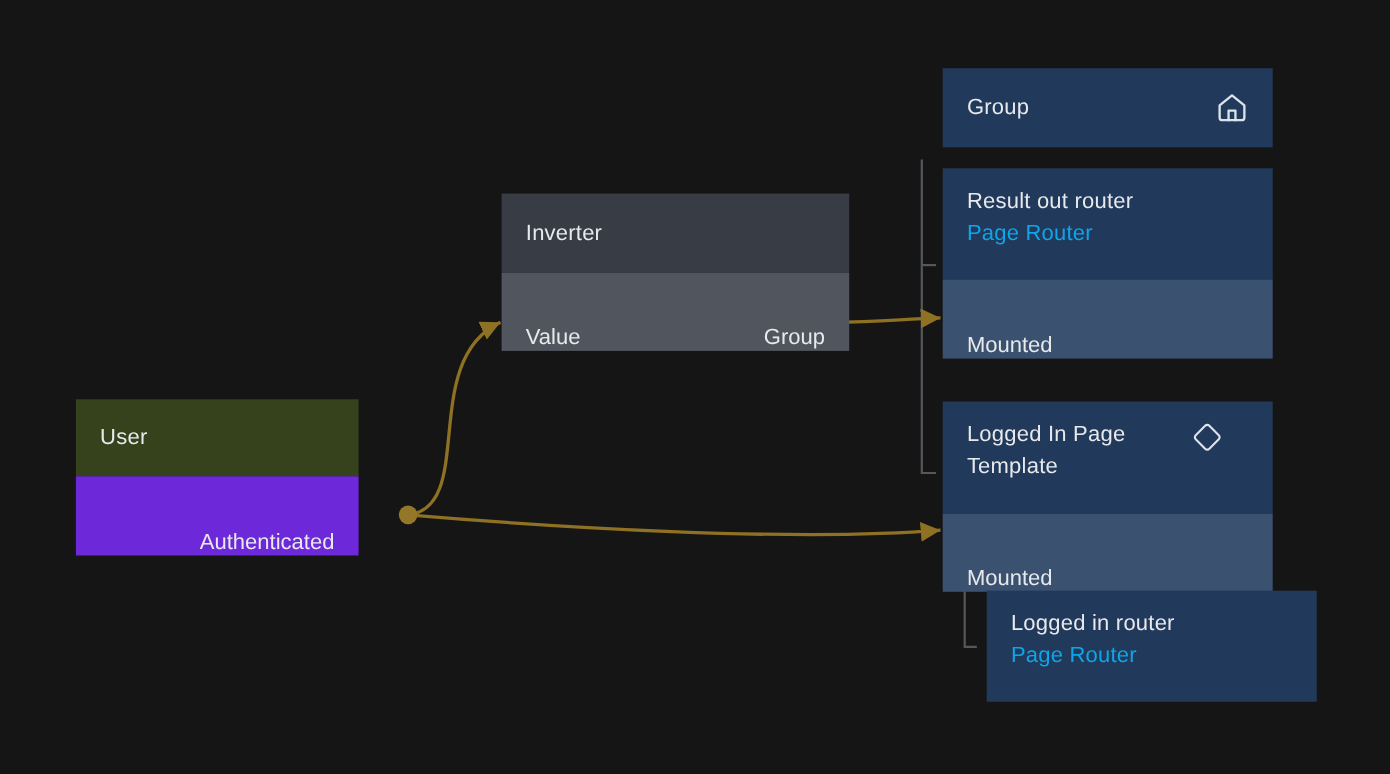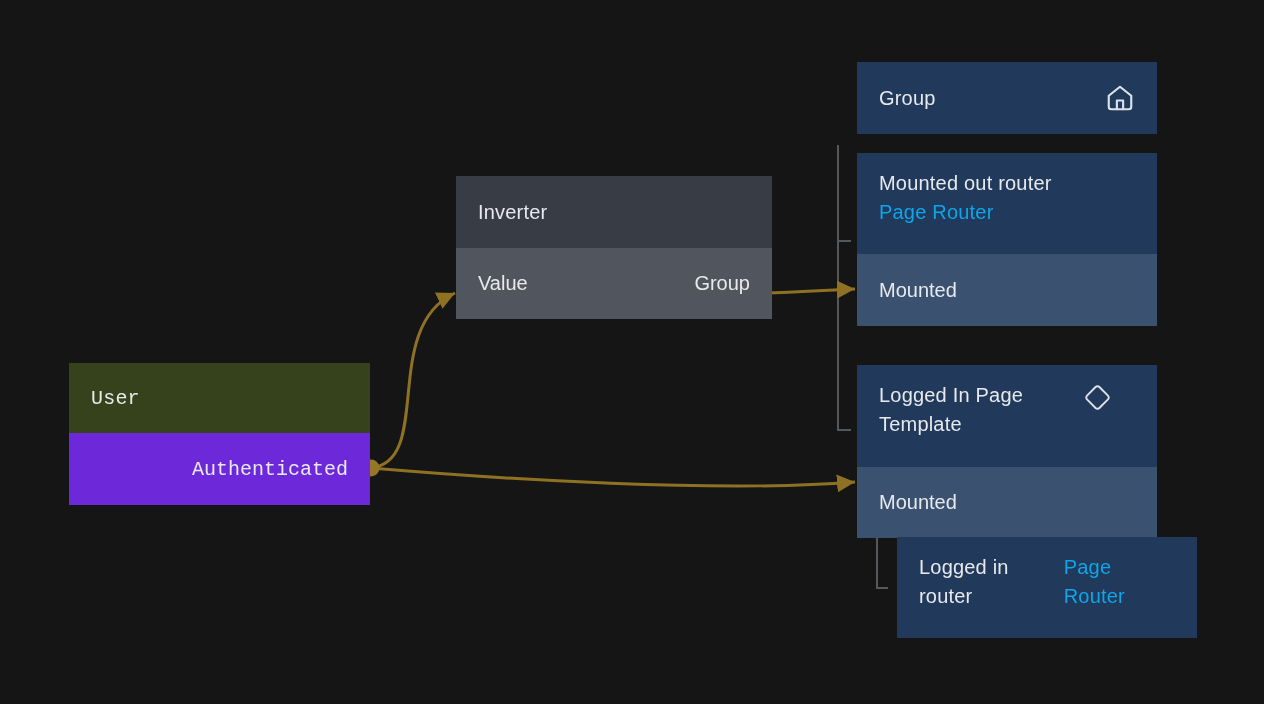--- a/index.html
+++ b/index.html
@@ -34,50 +34,50 @@
   }
   .node-header.two-line {
     align-items: flex-start;
     padding-top: 16px;
     line-height: 29px;
   }
   .hdr-text { flex: 1 1 auto; }
   .subtitle { color: #0ea5e9; }
   .node-body {
     display: flex;
-    align-items: center;
+    align-items: flex-end;
     padding: 0 22px;
     font-size: 20px;
   }
   .right { justify-content: flex-end; }
   .spread { justify-content: space-between; }
 
   
-  .node-user   { left: 69px;  top: 363px; width: 301px; font-family: Liberation Mono, monospace; }
+  .node-user   { left: 69px;  top: 363px; width: 257px; }
   .node-user .node-header { height: 70px; background: #36421b; }
   .node-user .node-body   { height: 72px; background: #6d28d9; }
 
   .node-inverter { left: 456px; top: 176px; width: 316px; }
   .node-inverter .node-header { height: 72px; background: #383c45; }
   .node-inverter .node-body   { height: 71px; background: #51555e; }
 
   .node-group { left: 817px; top: 62px; width: 300px; margin-left: 40px; }
   .node-group .node-header { height: 72px; background: #21395a; justify-content: space-between; }
 
   .node-lor { left: 857px; top: 153px; width: 300px; }
   .node-lor .node-header { height: 101px; background: #21395a; flex-direction: column; justify-content: flex-start; align-items: stretch; }
   .node-lor .node-body   { height: 72px; background: #3b5170; }
 
   .node-lipt { left: 857px; top: 345px; width: 300px; margin-top: 20px; }
   .node-lipt .node-header { height: 102px; background: #21395a; }
   .node-lipt .node-header .hdr-text { max-width: 205px; }
   .node-lipt .node-body   { height: 71px; background: #3b5170; }
 
   .node-lir { left: 897px; top: 537px; width: 300px; }
-  .node-lir .node-header { height: 101px; background: #21395a; flex-direction: row; justify-content: flex-start; align-items: stretch; }
+  .node-lir .node-header { height: 101px; background: #21395a; flex-direction: column; justify-content: flex-start; align-items: stretch; }
 
   .icon {
     display: inline-flex;
     align-items: center;
     justify-content: center;
     flex: 0 0 auto;
   }
   .icon svg { display: block; }
   .node-lipt .icon { margin-top: 3px; }
 </style>
@@ -131,21 +131,21 @@
         <svg width="30" height="30" viewBox="0 0 24 24" fill="none" stroke="#dde3ea" stroke-width="1.7" stroke-linecap="round" stroke-linejoin="round">
           <path d="M3 10.2 12 3l9 7.2V19a2 2 0 0 1-2 2H5a2 2 0 0 1-2-2z"></path>
           <path d="M9.5 21v-7h5v7"></path>
         </svg>
       </span>
     </div>
   </div>
 
   <div class="node node-lor">
     <div class="node-header two-line">
-      <span>Mounted out router</span>
+      <span>Result out router</span>
       <span class="subtitle">Page Router</span>
     </div>
     <div class="node-body">
       <span>Mounted</span>
     </div>
   </div>
 
   <div class="node node-lipt">
     <div class="node-header two-line">
       <span class="hdr-text">Logged In Page Template</span>

